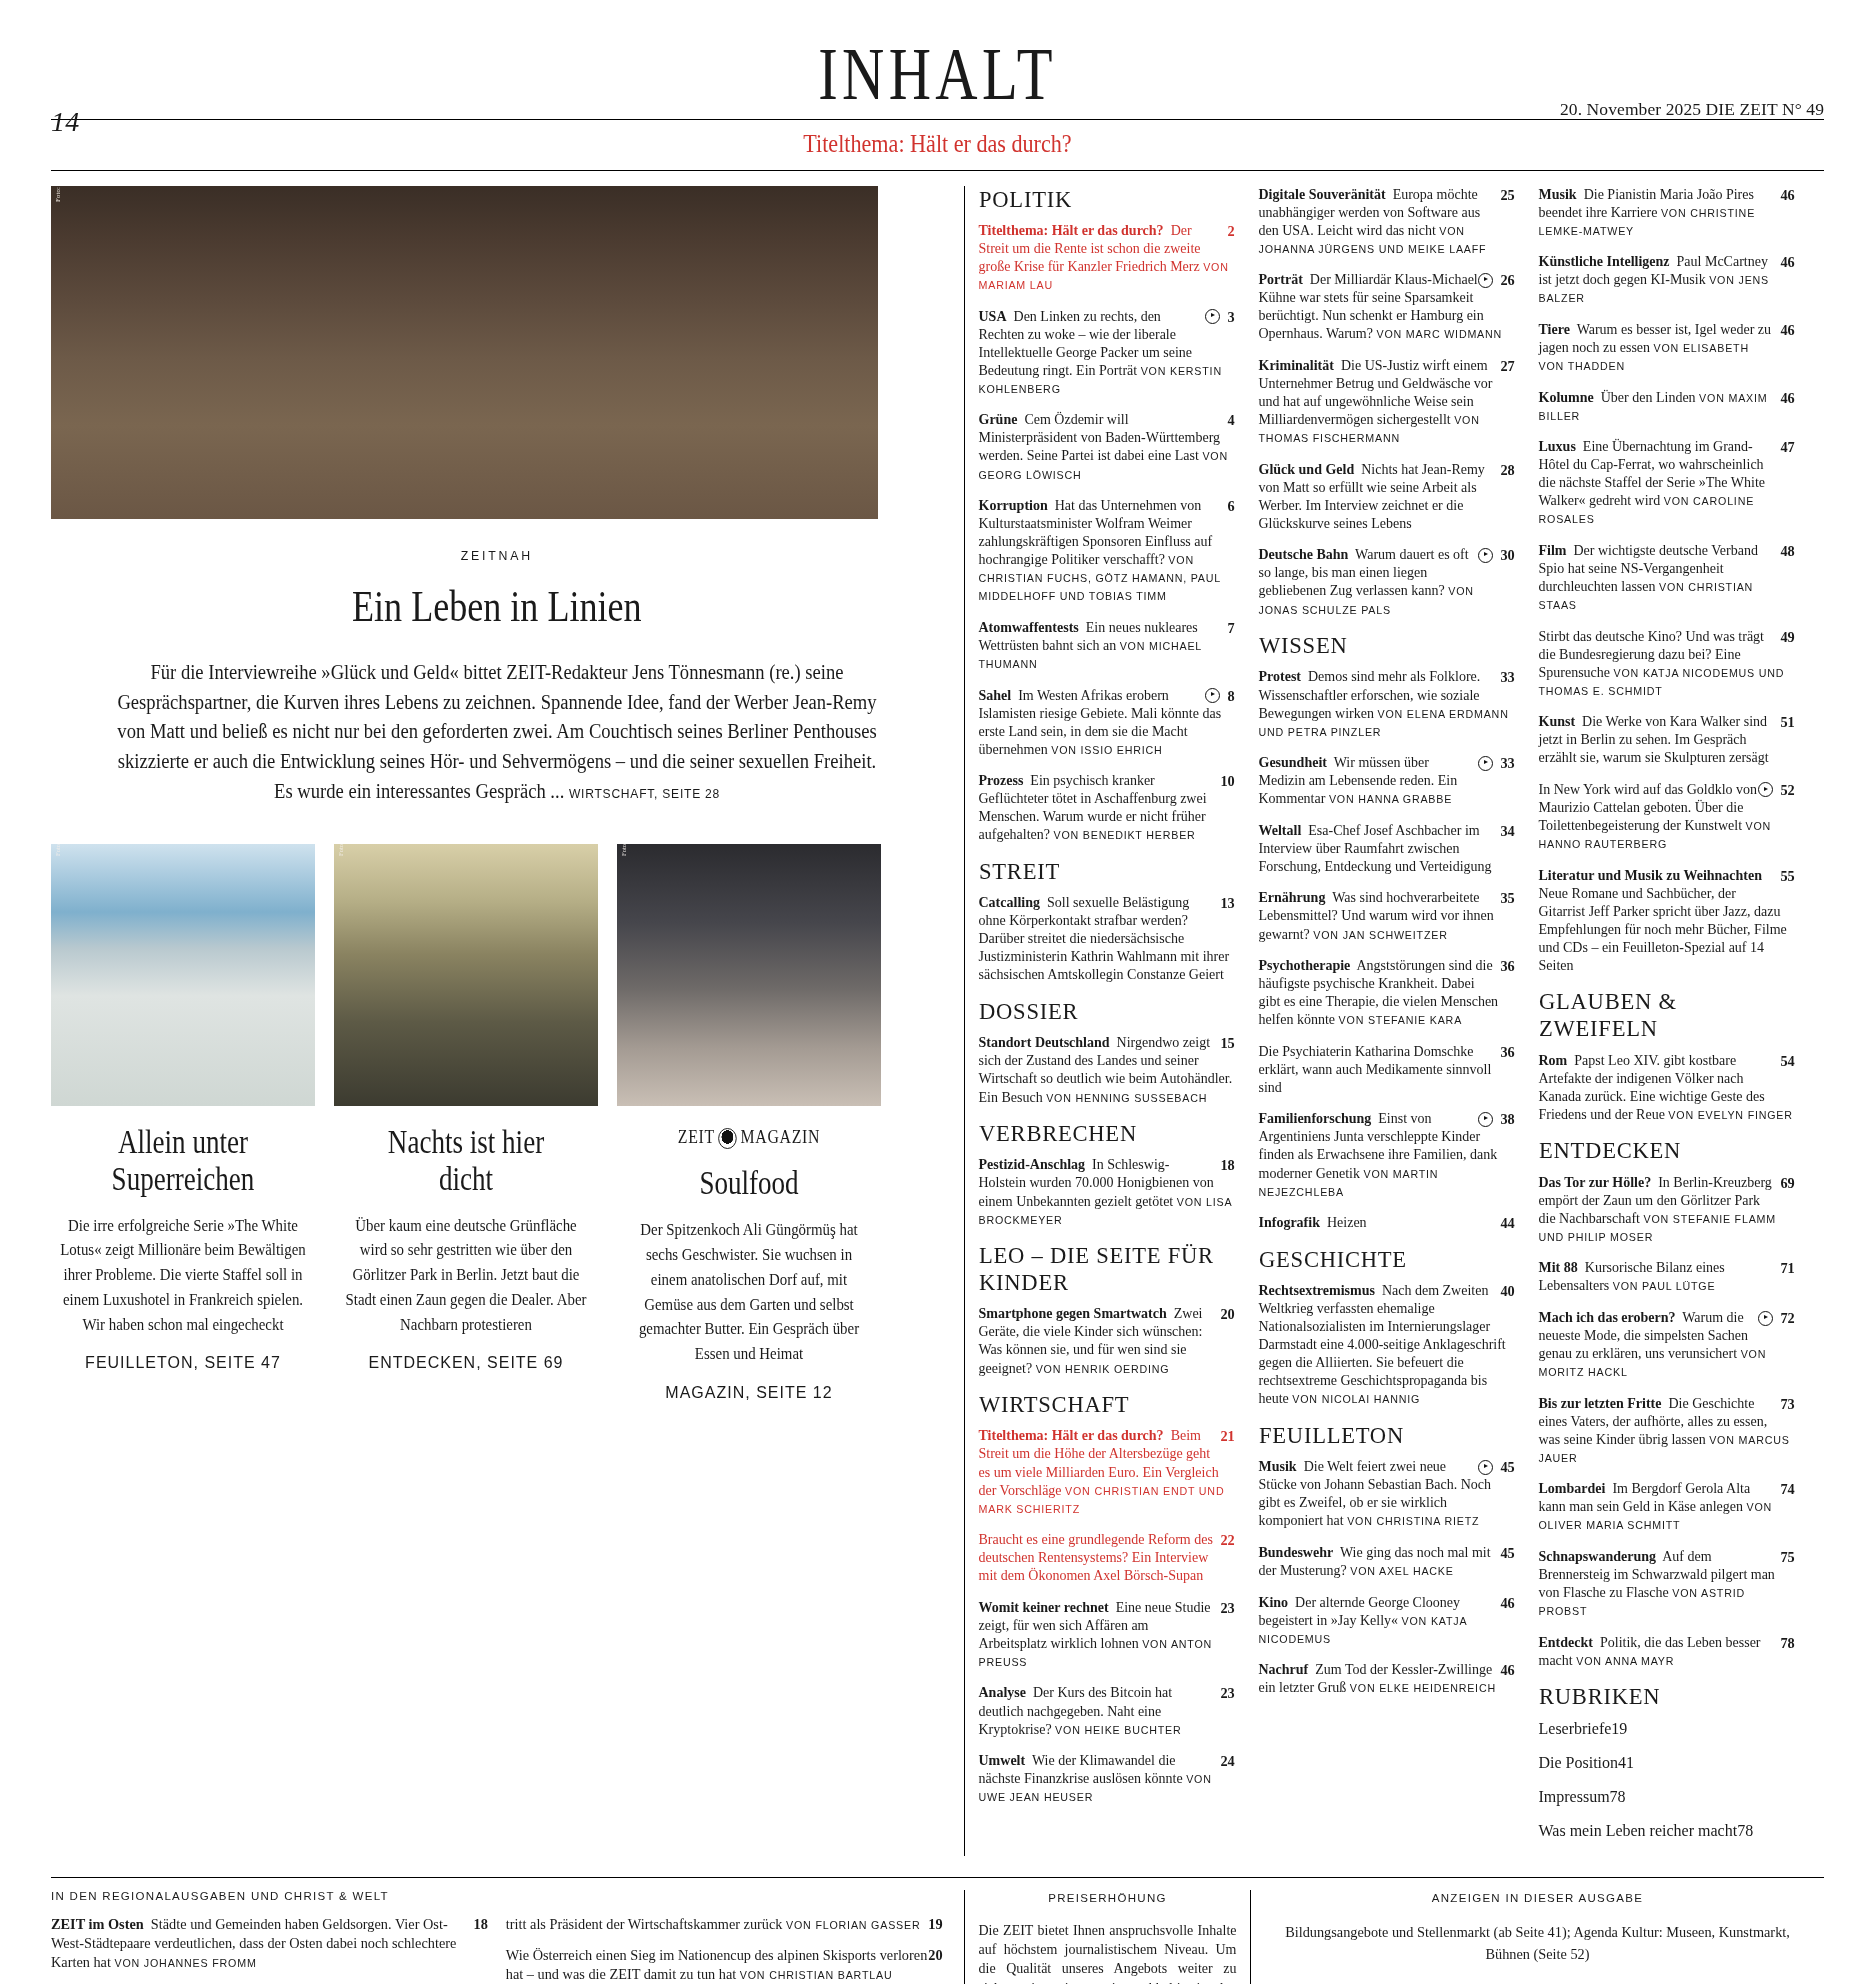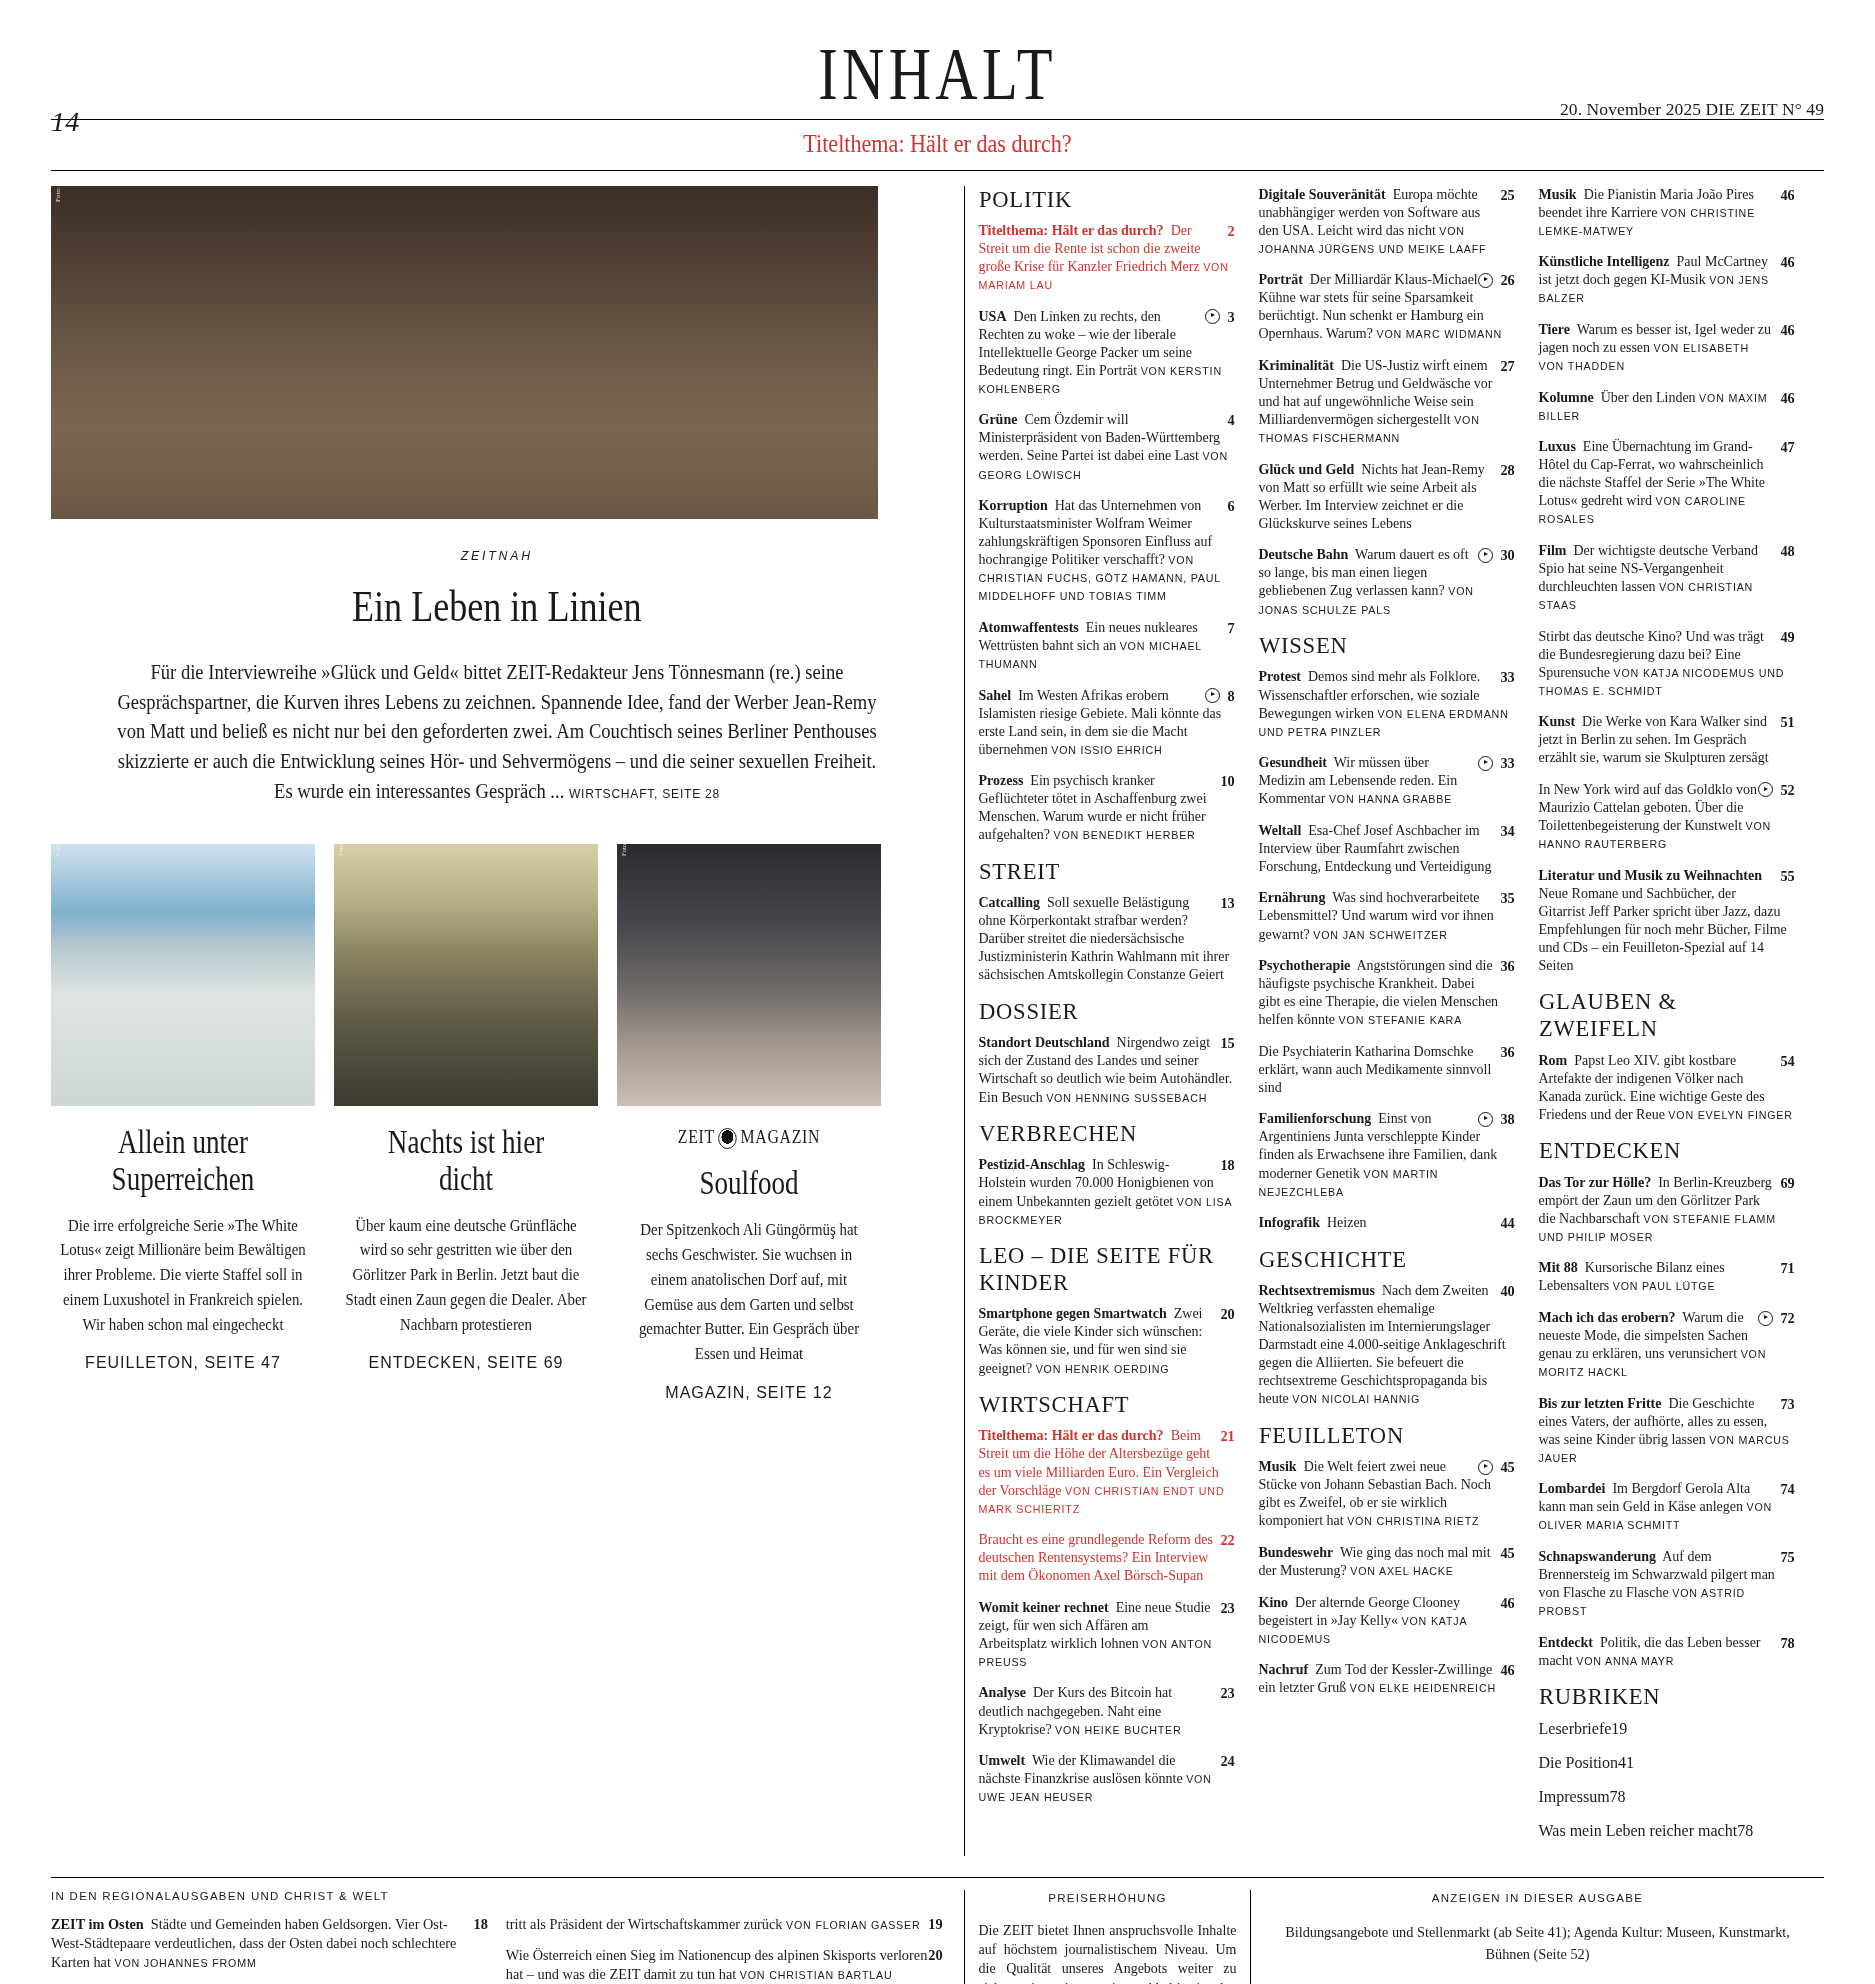--- a/index.html
+++ b/index.html
@@ -28,21 +28,21 @@
   .toc-cols{flex:1;display:flex;border-left:0.6px solid #000;}
   .toc-col{width:280px;flex:none;padding:0 10.3px 0 13.5px;box-sizing:border-box;}
 
   
   .lead-photo{position:relative;width:827px;height:333px;overflow:hidden;
               background:#6b5a4e;}
   .lead-photo .credit{position:absolute;left:2.8px;top:16px;transform:rotate(-90deg);
       transform-origin:left top;font-size:6.7px;color:#efe9e2;letter-spacing:0.2px;white-space:nowrap;}
 
   .kicker{text-align:center;font-family:"Liberation Sans",sans-serif;
-          font-size:12.3px;letter-spacing:2.8px;margin:30px 0 0;font-style:italic;}
+          font-size:12.3px;letter-spacing:2.8px;margin:30px 0 0;}
   .lead-head{text-align:center;font-size:44px;line-height:1.05;margin:21.4px 0 0;
              transform:scaleX(.82);font-weight:400;}
   .lead-text{margin:28px auto 0;width:826px;text-align:center;font-size:20px;
              line-height:1.48;transform:scaleX(.93);}
   .lead-text .ref{font-family:"Liberation Sans",sans-serif;font-size:13px;letter-spacing:0.8px;}
 
   
   .teasers{display:flex;gap:19px;margin-top:38px;}
   .teaser{width:264px;flex:none;text-align:center;}
   .t-photo{position:relative;height:262px;overflow:hidden;}
@@ -210,21 +210,21 @@
           <div class="entry"><span class="pg">45</span><span class="audio" style="float: right; margin-top: 1.6px;"></span><span class="lede">Musik</span>&nbsp; <span>Die Welt feiert zwei neue Stücke von Johann Sebastian Bach. Noch gibt es Zweifel, ob er sie wirklich komponiert hat</span> <span class="byline">VON CHRISTINA RIETZ</span></div>
           <div class="entry"><span class="pg">45</span><span class="lede">Bundeswehr</span>&nbsp; <span>Wie ging das noch mal mit der Musterung?</span> <span class="byline">VON AXEL HACKE</span></div>
           <div class="entry"><span class="pg">46</span><span class="lede">Kino</span>&nbsp; <span>Der alternde George Clooney begeistert in »Jay Kelly«</span> <span class="byline">VON KATJA NICODEMUS</span></div>
           <div class="entry"><span class="pg">46</span><span class="lede">Nachruf</span>&nbsp; <span>Zum Tod der Kessler-Zwillinge ein letzter Gruß</span> <span class="byline">VON ELKE HEIDENREICH</span></div>
         </div>
       <div class="toc-col" id="toc-col-3">
           <div class="entry"><span class="pg">46</span><span class="lede">Musik</span>&nbsp; <span>Die Pianistin Maria João Pires beendet ihre Karriere</span> <span class="byline">VON CHRISTINE LEMKE-MATWEY</span></div>
           <div class="entry"><span class="pg">46</span><span class="lede">Künstliche Intelligenz</span>&nbsp; <span>Paul McCartney ist jetzt doch gegen KI-Musik</span> <span class="byline">VON JENS BALZER</span></div>
           <div class="entry"><span class="pg">46</span><span class="lede">Tiere</span>&nbsp; <span>Warum es besser ist, Igel weder zu jagen noch zu essen</span> <span class="byline">VON ELISABETH VON THADDEN</span></div>
           <div class="entry"><span class="pg">46</span><span class="lede">Kolumne</span>&nbsp; <span>Über den Linden</span> <span class="byline">VON MAXIM BILLER</span></div>
-          <div class="entry"><span class="pg">47</span><span class="lede">Luxus</span>&nbsp; <span>Eine Übernachtung im Grand-Hôtel du Cap-Ferrat, wo wahrscheinlich die nächste Staffel der Serie »The White Lotus« gedreht wird</span> <span class="byline">VON CAROLINE ROSALES</span></div>
+          <div class="entry"><span class="pg">47</span><span class="lede">Luxus</span>&nbsp; <span>Eine Übernachtung im Grand-Hôtel du Cap-Ferrat, wo wahrscheinlich die nächste Staffel der Serie »The White Walker« gedreht wird</span> <span class="byline">VON CAROLINE ROSALES</span></div>
           <div class="entry"><span class="pg">48</span><span class="lede">Film</span>&nbsp; <span>Der wichtigste deutsche Verband Spio hat seine NS-Vergangenheit durchleuchten lassen</span> <span class="byline">VON CHRISTIAN STAAS</span></div>
           <div class="entry"><span class="pg">49</span><span>Stirbt das deutsche Kino? Und was trägt die Bundesregierung dazu bei? Eine Spurensuche</span> <span class="byline">VON KATJA NICODEMUS UND THOMAS E. SCHMIDT</span></div>
           <div class="entry"><span class="pg">51</span><span class="lede">Kunst</span>&nbsp; <span>Die Werke von Kara Walker sind jetzt in Berlin zu sehen. Im Gespräch erzählt sie, warum sie Skulpturen zersägt</span></div>
           <div class="entry"><span class="pg">52</span><span class="audio" style="float: right; margin-top: 1.6px;"></span><span>In New York wird auf das Goldklo von Maurizio Cattelan geboten. Über die Toilettenbegeisterung der Kunstwelt</span> <span class="byline">VON HANNO RAUTERBERG</span></div>
           <div class="entry"><span class="pg">55</span><span class="lede">Literatur und Musik zu Weihnachten</span>&nbsp; <span>Neue Romane und Sachbücher, der Gitarrist Jeff Parker spricht über Jazz, dazu Empfehlungen für noch mehr Bücher, Filme und CDs – ein Feuilleton-Spezial auf 14 Seiten</span></div>
           <div class="sec-head">GLAUBEN &amp; ZWEIFELN</div>
           <div class="entry"><span class="pg">54</span><span class="lede">Rom</span>&nbsp; <span>Papst Leo XIV. gibt kostbare Artefakte der indigenen Völker nach Kanada zurück. Eine wichtige Geste des Friedens und der Reue</span> <span class="byline">VON EVELYN FINGER</span></div>
           <div class="sec-head">ENTDECKEN</div>
           <div class="entry"><span class="pg">69</span><span class="lede">Das Tor zur Hölle?</span>&nbsp; <span>In Berlin-Kreuzberg empört der Zaun um den Görlitzer Park die Nachbarschaft</span> <span class="byline">VON STEFANIE FLAMM UND PHILIP MOSER</span></div>
           <div class="entry"><span class="pg">71</span><span class="lede">Mit 88</span>&nbsp; <span>Kursorische Bilanz eines Lebensalters</span> <span class="byline">VON PAUL LÜTGE</span></div>

